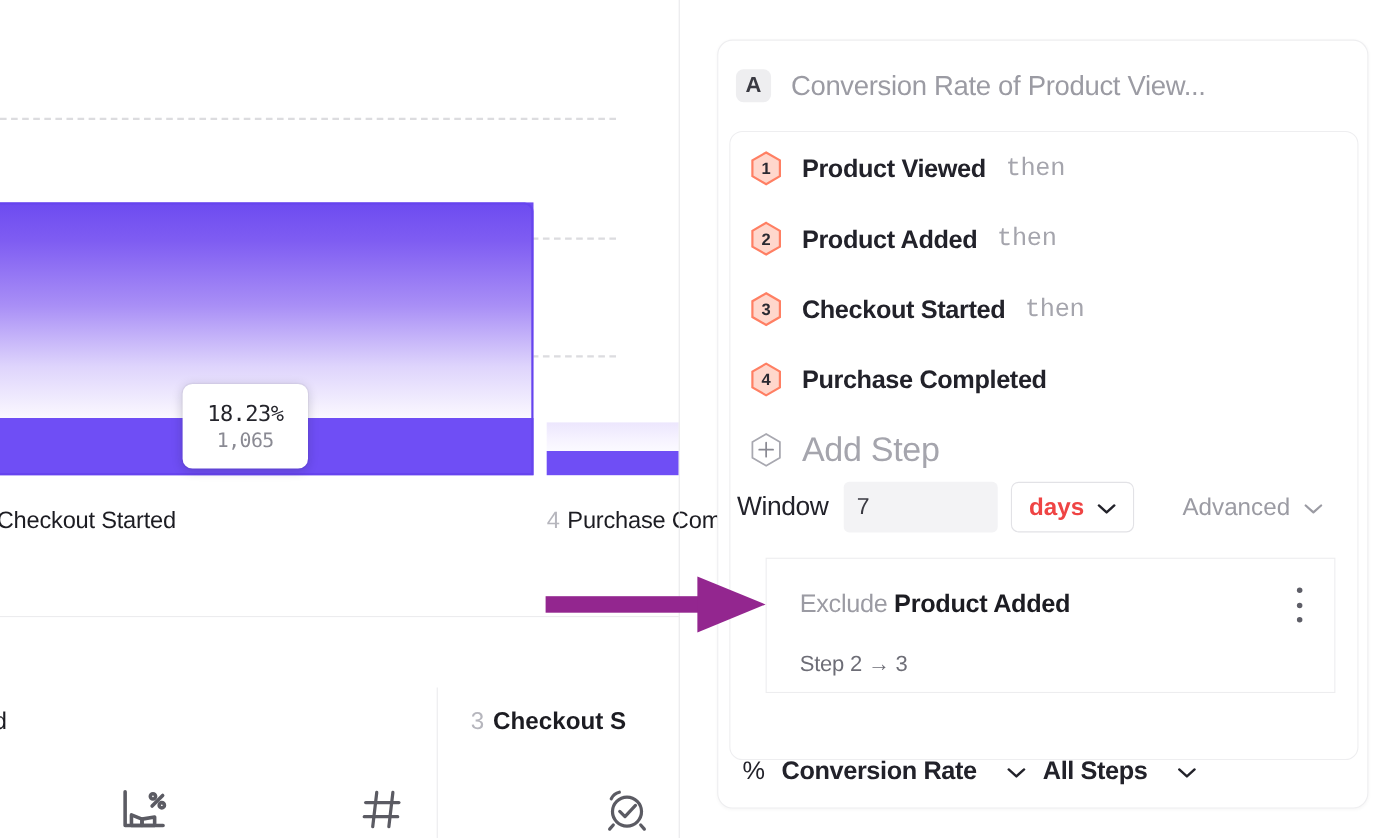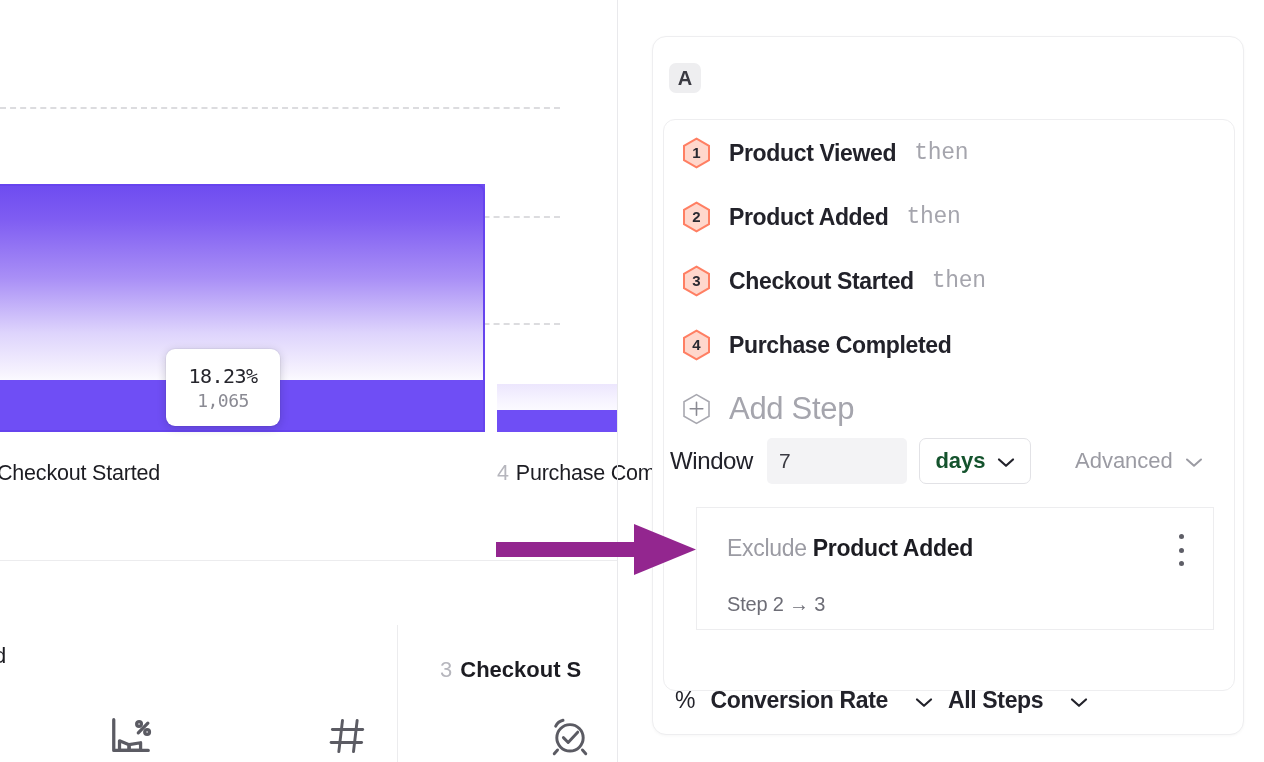--- a/index.html
+++ b/index.html
@@ -72,21 +72,21 @@
   .add-label { font-size:31px; color:#a5a5ad; letter-spacing:-0.3px; }
 
   #window-row { position:absolute; left:6px; top:318px; display:flex; align-items:center; }
   #window-label { font-size:24px; color:#22222a; letter-spacing:-0.4px; }
   #window-value { width:140px; height:46px; margin-left:14px;
                   background:#f3f3f5; border-radius:5px; display:flex; align-items:center;
                   padding-left:12px; font-size:21px; color:#3a3a42; }
   #window-unit { margin-left:12px; height:46px; min-width:112px; border:1px solid #e2e2e6;
                  border-radius:7px; background:#fff; display:flex; align-items:center;
                  justify-content:center; gap:11px; padding:0 14px;
-                 font-size:22px; font-weight:700; color:#14532d; }
+                 font-size:22px; font-weight:700; color:#ef4444; }
   #advanced { margin-left:44px; display:flex; align-items:center; gap:12px;
               font-size:22px; color:#9b9ba3; }
 
   #exclude-card { position:absolute; left:32px; top:387px; width:518px; height:123px;
                   background:#fff; border:1px solid #ededef; border-radius:0; }
   #exclude-title { position:absolute; left:30px; top:27px; font-size:23px; letter-spacing:-0.3px;}
   #exclude-title .ex { color:#9b9ba3; font-weight:400; }
   #exclude-title .ev { color:#1c1c22; font-weight:700; }
   #exclude-sub { position:absolute; left:30px; top:85px; font-size:20px; color:#6d6d76; letter-spacing:-0.2px;}
   #exclude-menu { position:absolute; right:22px; top:26px; width:20px; height:32px;
@@ -143,21 +143,21 @@
     <div class="hdivider" style="left:0; top:560px; width:617px;"></div>
 
     <div id="bottom-strip">
 
       <div class="vdivider" style="left:397px; top:64px; height:137px;"></div>
 
       <div class="strip-title" style="left:-6px; top:82px;">
         <span>d</span>
       </div>
 
-      <div class="strip-title" style="left:440px; top:82px;margin-top:14px;">
+      <div class="strip-title" style="left:428px; top:82px;">
         <span class="n">3</span><span style="font-weight:700;">Checkout S</span>
       </div>
 
       <div class="strip-icon" style="left:108px; top:714px; margin-top:-561px;">
         <svg width="46" height="46" viewBox="0 0 24 24" fill="none" stroke="#5b5b63" stroke-width="1.7" stroke-linecap="round" stroke-linejoin="round">
           <path d="M3 3v16h18"></path>
           <path d="M6 19v-5l5 2v3z"></path>
           <path d="M11 16l6 -1v4h-6z"></path>
           <circle cx="16.2" cy="5.2" r="1.25"></circle>
           <circle cx="20.4" cy="9.4" r="1.25"></circle>
@@ -185,20 +185,21 @@
       </div>
     </div>
   </div>
 
   <div id="right-divider"></div>
 
   <div id="builder-card">
 
     <div id="builder-head">
       <div id="letter-badge">A</div>
+      <div id="query-title">Conversion Rate of Product View...</div>
     </div>
 
     <div id="steps-card">
 
       <div class="step-row" style="top:16px;">
         <span class="hex">
           <svg width="29" height="32" viewBox="0 0 29 32">
             <polygon points="14.5,1.6 27,8.8 27,23.2 14.5,30.4 2,23.2 2,8.8" fill="#ffd7cc" stroke="#ff7f63" stroke-width="2"></polygon>
             <text x="14.5" y="21.4" text-anchor="middle" font-family="Liberation Sans, sans-serif" font-size="15" font-weight="700" fill="#2a2a32">1</text>
           </svg>

